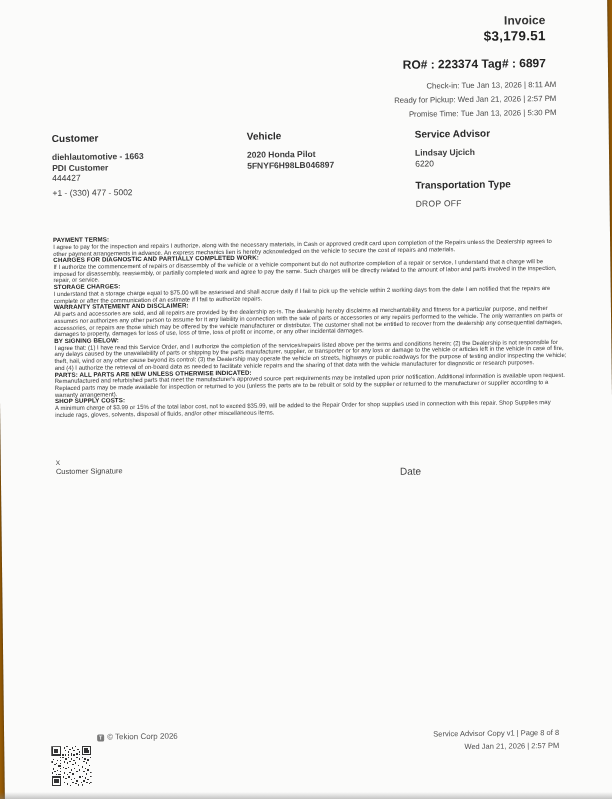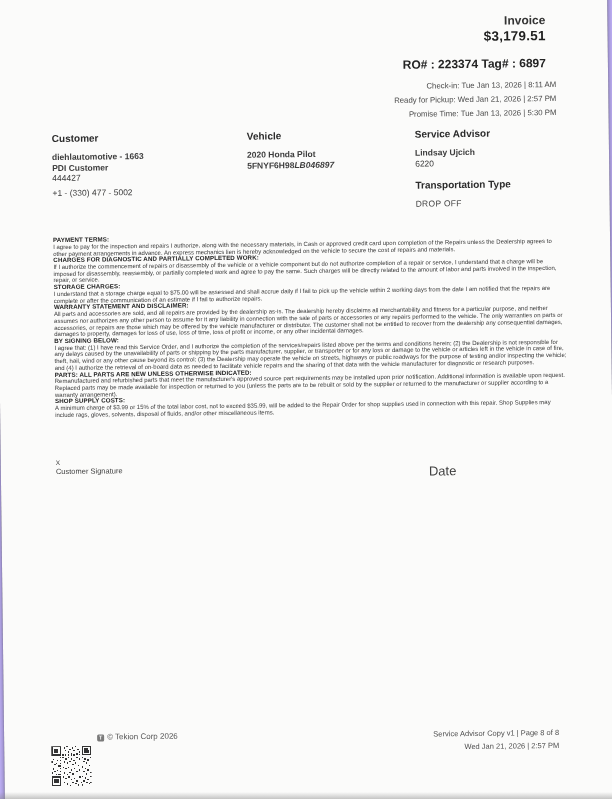--- a/index.html
+++ b/index.html
@@ -1,17 +1,17 @@
 <!DOCTYPE html>
 <html><head>
 <meta charset="utf-8">
 <style>
   html,body{margin:0;padding:0;}
   body{font-family:"Liberation Sans", sans-serif;}
-  .stage{position:relative;width:612px;height:799px;background:#c4b5fd;overflow:hidden;}
+  .stage{position:relative;width:612px;height:799px;background:#a16207;overflow:hidden;}
   .paper{
     position:absolute;left:0;top:-14px;width:612px;height:826px;
     background:#fbfbfa;
     transform:rotate(-0.7deg);
     transform-origin:center center;
     box-shadow:0 0 7px rgba(0,0,0,0.45), 0 0 1px rgba(0,0,0,0.5);
   }
   .content{position:absolute;left:0;top:14px;width:612px;height:799px;}
 
   
@@ -24,34 +24,34 @@
 
   
   .col{position:absolute;top:130px;color:#3d3d3d;}
   .col-customer{left:55px;width:180px;}
   .col-vehicle{left:250px;width:160px;}
   .col-advisor{left:418px;width:160px;}
   .col-h{font-size:10px;font-weight:600;color:#2c2c2c;line-height:12px;margin-bottom:7px;}
   .col-line{font-size:8.5px;line-height:10.5px;font-weight:400;}
   .col-line.strong{font-weight:600;}
   .col-line.gap-top{margin-top:4px;}
-  .vin-italic{font-style:italic;}
+  .vin-italic{}
   .transport-h{margin-top:11px;}
   .transport-v{font-size:8.5px;line-height:10.5px;font-weight:500;letter-spacing:0.3px;}
 
   
   .terms{position:absolute;left:55px;top:234px;width:513px;color:#3a3a3a;}
   .term-h{font-size:6.2px;font-weight:700;line-height:6.8px;color:#242424;letter-spacing:0.1px;}
   .term-b{font-size:6px;font-weight:400;line-height:6.7px;}
 
   
   .sig-row{position:absolute;left:55px;top:456px;width:513px;height:22px;}
   .sig-x{font-size:6.5px;color:#444;line-height:8px;}
   .sig-label{font-size:7.5px;color:#3f3f3f;line-height:10px;}
-  .sig-date{position:absolute;left:373px;bottom:0;font-size:13px;color:#3f3f3f;line-height:10px;}
+  .sig-date{position:absolute;left:344px;bottom:0;font-size:10px;color:#3f3f3f;line-height:10px;}
 
   
   .qr{position:absolute;left:47px;top:743px;width:40px;height:40px;}
   .footer-copy{position:absolute;left:93px;top:730px;display:flex;align-items:center;gap:3px;}
   .logo-badge{width:7px;height:7px;background:#7a7a7a;border-radius:1.5px;color:#fff;
     font-size:5.5px;line-height:7px;text-align:center;font-weight:700;}
   .copyright{font-size:8px;color:#555;line-height:10px;}
   .footer-right{position:absolute;right:57px;top:730px;text-align:right;font-size:7.5px;
     color:#4f4f4f;line-height:12.5px;font-weight:500;}
 

